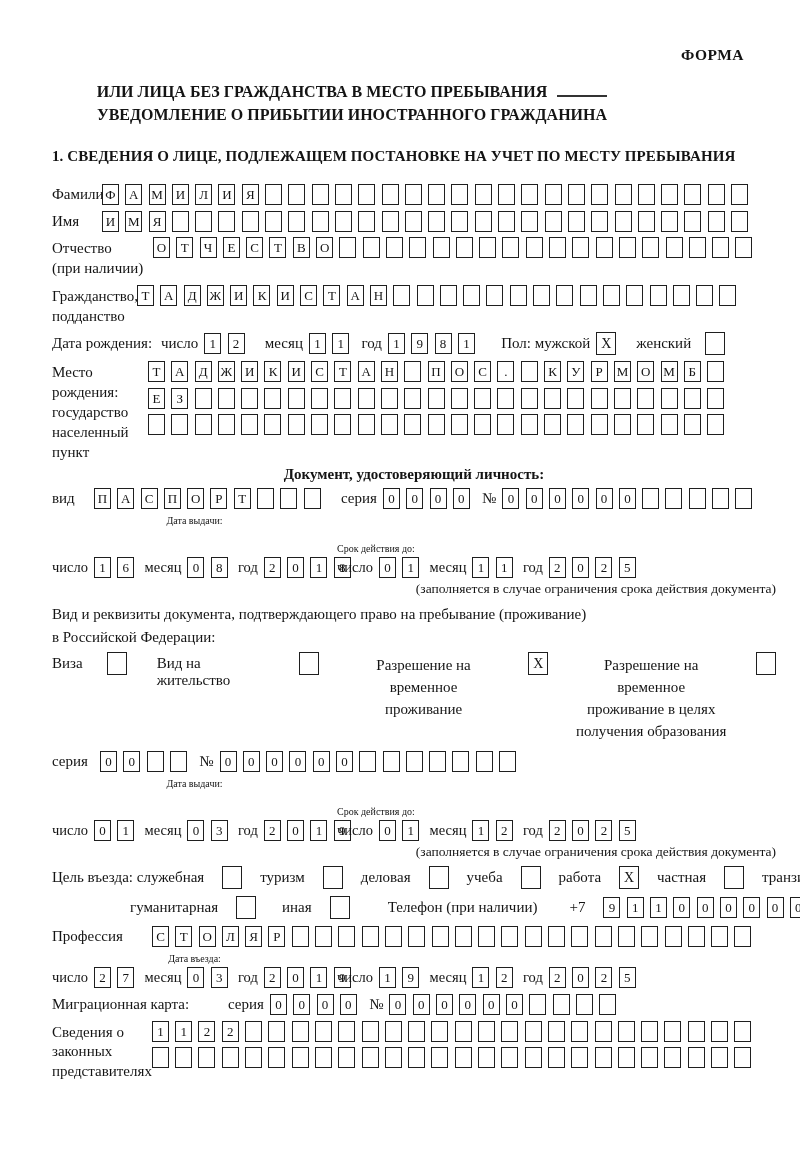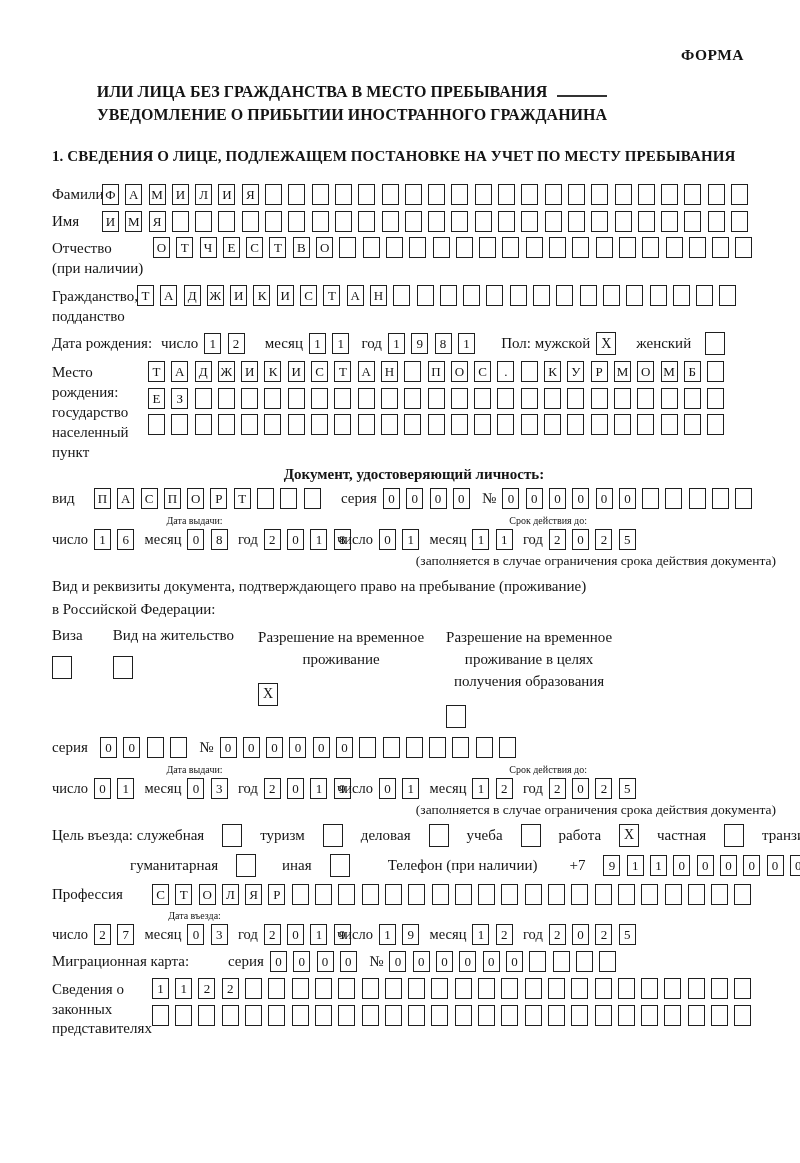--- a/index.html
+++ b/index.html
@@ -30,30 +30,30 @@
   .w50  { width:50px; }  .w85  { width:85px; }  .w101 { width:101px; }
   .w96  { width:96px; }  .w100 { width:100px; } .w103 { width:103px; }
   .stack .ln { display:block; line-height:1.33; }
   .inline-row { display:flex; align-items:center; gap:6px; margin-bottom:6px; flex-wrap:nowrap; }
   .gap14 { margin-left:14px; } .gap20 { margin-left:20px; } .gap8 { margin-left:8px; }
   .center-bold { text-align:center; font-weight:bold; margin:3px 0 5px 0; }
   
   .dblock { margin:1px 0 6px 0; }
   .dblock .titles { display:flex; font-size:10px; }
   .dblock .t1 { width:285px; text-align:center; }
-  .dblock .t2 { width:250px; text-align:right; }
+  .dblock .t2 { width:250px; text-align:left;margin-top:28px; }
   .dt { display:flex; align-items:center; gap:4px; margin-top:3px; }
   .dt .dl { font-size:14.5px; margin-right:2px; }
   .drow { display:flex; }
   .drow .r1 { width:285px; } .drow .r2 { flex:1; }
   .note-right { text-align:right; font-size:13.5px; margin-top:3px; }
   
   .res-text { line-height:1.55; margin:4px 0 3px 0; }
   .cbrow { display:flex; align-items:flex-start; margin:2px 0 9px 0; }
-  .cbi { display:flex; align-items:flex-start; gap:12px;flex-direction:column; }
+  .cbi { display:flex; align-items:flex-start; gap:24px; }
   .cbi .cbl { padding-top:3px; }
   .cbi .cbl.center { text-align:center; line-height:1.45; }
   .cbi .cbl.center .ln { display:block; }
   .mlA { margin-left:24px; } .mlB { margin-left:30px; } .mlC { margin-left:22px; }
   
   .prow { display:flex; align-items:center; gap:18px; margin-bottom:7px; flex-wrap:nowrap; }
   .prow .pl { flex:none; }
   
   .repblock { display:flex; margin-top:4px; }
   .repblock .replabels { width:108px; line-height:1.3; padding-top:2px; }

